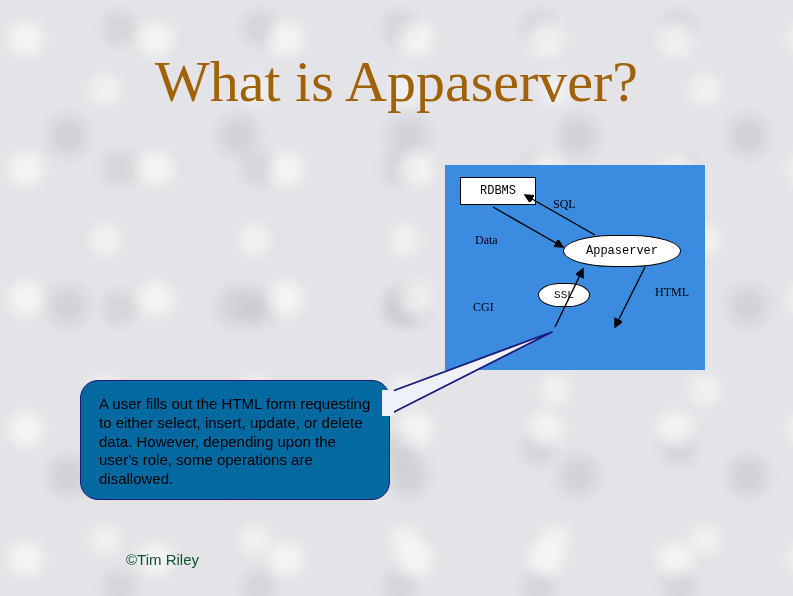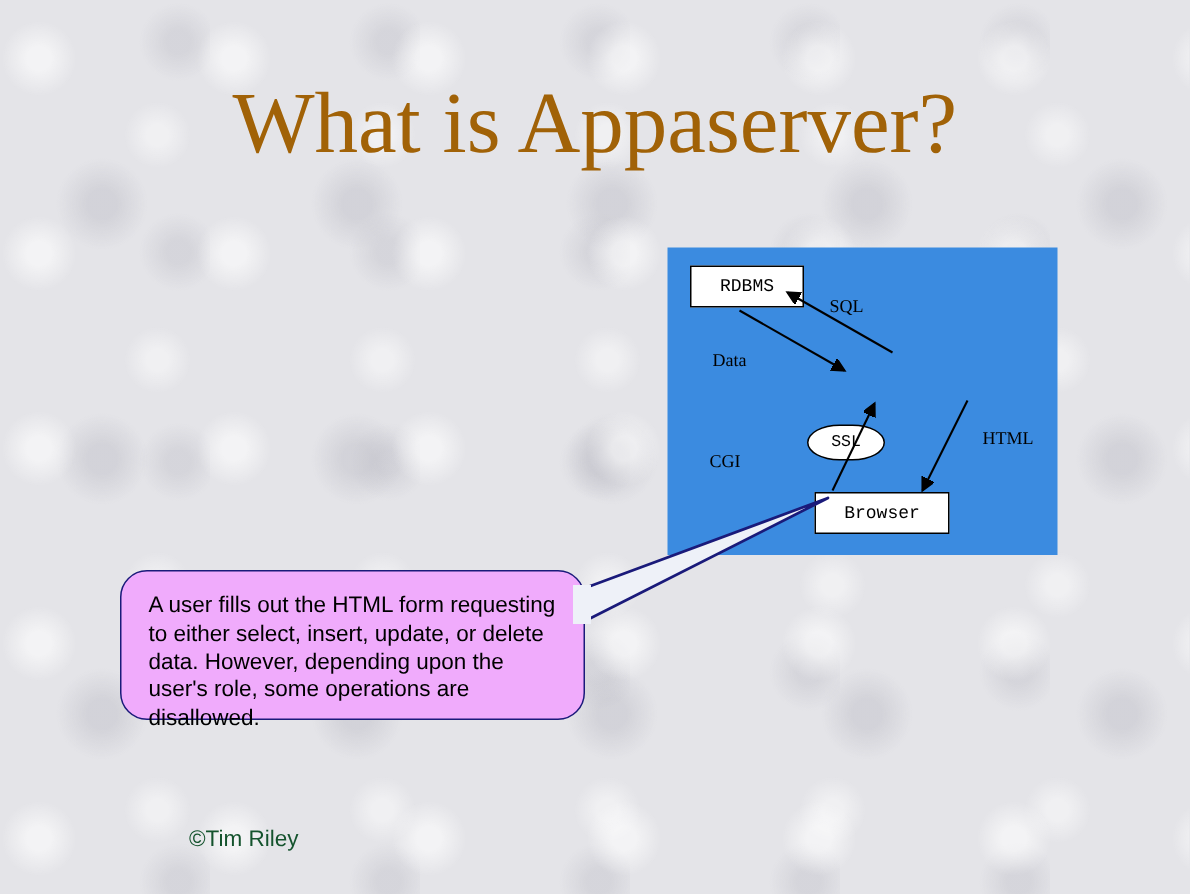--- a/index.html
+++ b/index.html
@@ -62,22 +62,22 @@
   .arrow {
     position: absolute;
     stroke: #000;
     fill: none;
   }
   .callout {
     position: absolute;
     left: 80px;
     top: 380px;
     width: 310px;
-    height: 100px;
-    background: #f0abfc;
+    height: 120px;
+    background: #0369a1;
     border: 1.8px solid #1a1a7a;
     border-radius: 18px;
     padding: 14px 18px;
     box-sizing: border-box;
     font-size: 15px;
     line-height: 1.25;
     color: #000;
   }
   .copyright {
     position: absolute;
@@ -94,28 +94,28 @@
 <div class="title">What is Appaserver?</div>
 
 <div class="diagram">
 
   <div class="dbox" style="left:15px; top:12px; width:76px; height:28px;text-align:center;">RDBMS</div>
 
   <div class="dlabel" style="left:108px; top:32px;">SQL</div>
 
   <div class="dlabel" style="left:30px; top:68px;">Data</div>
 
+  <div class="dbox oval" style="left:118px; top:70px; width:118px; height:32px;">Appaserver</div>
 
   <div class="dlabel" style="left:28px; top:135px;">CGI</div>
 
   <div class="dbox oval" style="left:93px; top:118px; width:52px; height:24px; font-size:11px;">SSL</div>
 
   <div class="dlabel" style="left:190px; top:120px;margin-left:20px;">HTML</div>
 
-  <div class="dbox" style="left:98px; top:163px; width:90px; height:28px;">Browser</div>
 
   <svg class="arrow" width="260" height="205">
     <defs>
       <marker id="ah" markerWidth="8" markerHeight="8" refX="6" refY="3" orient="auto">
         <path d="M0,0 L6,3 L0,6 Z" fill="#000"></path>
       </marker>
     </defs>
 
     <line x1="150" y1="70" x2="80" y2="30" stroke="#000" stroke-width="1.4" marker-end="url(#ah)"></line>
 

